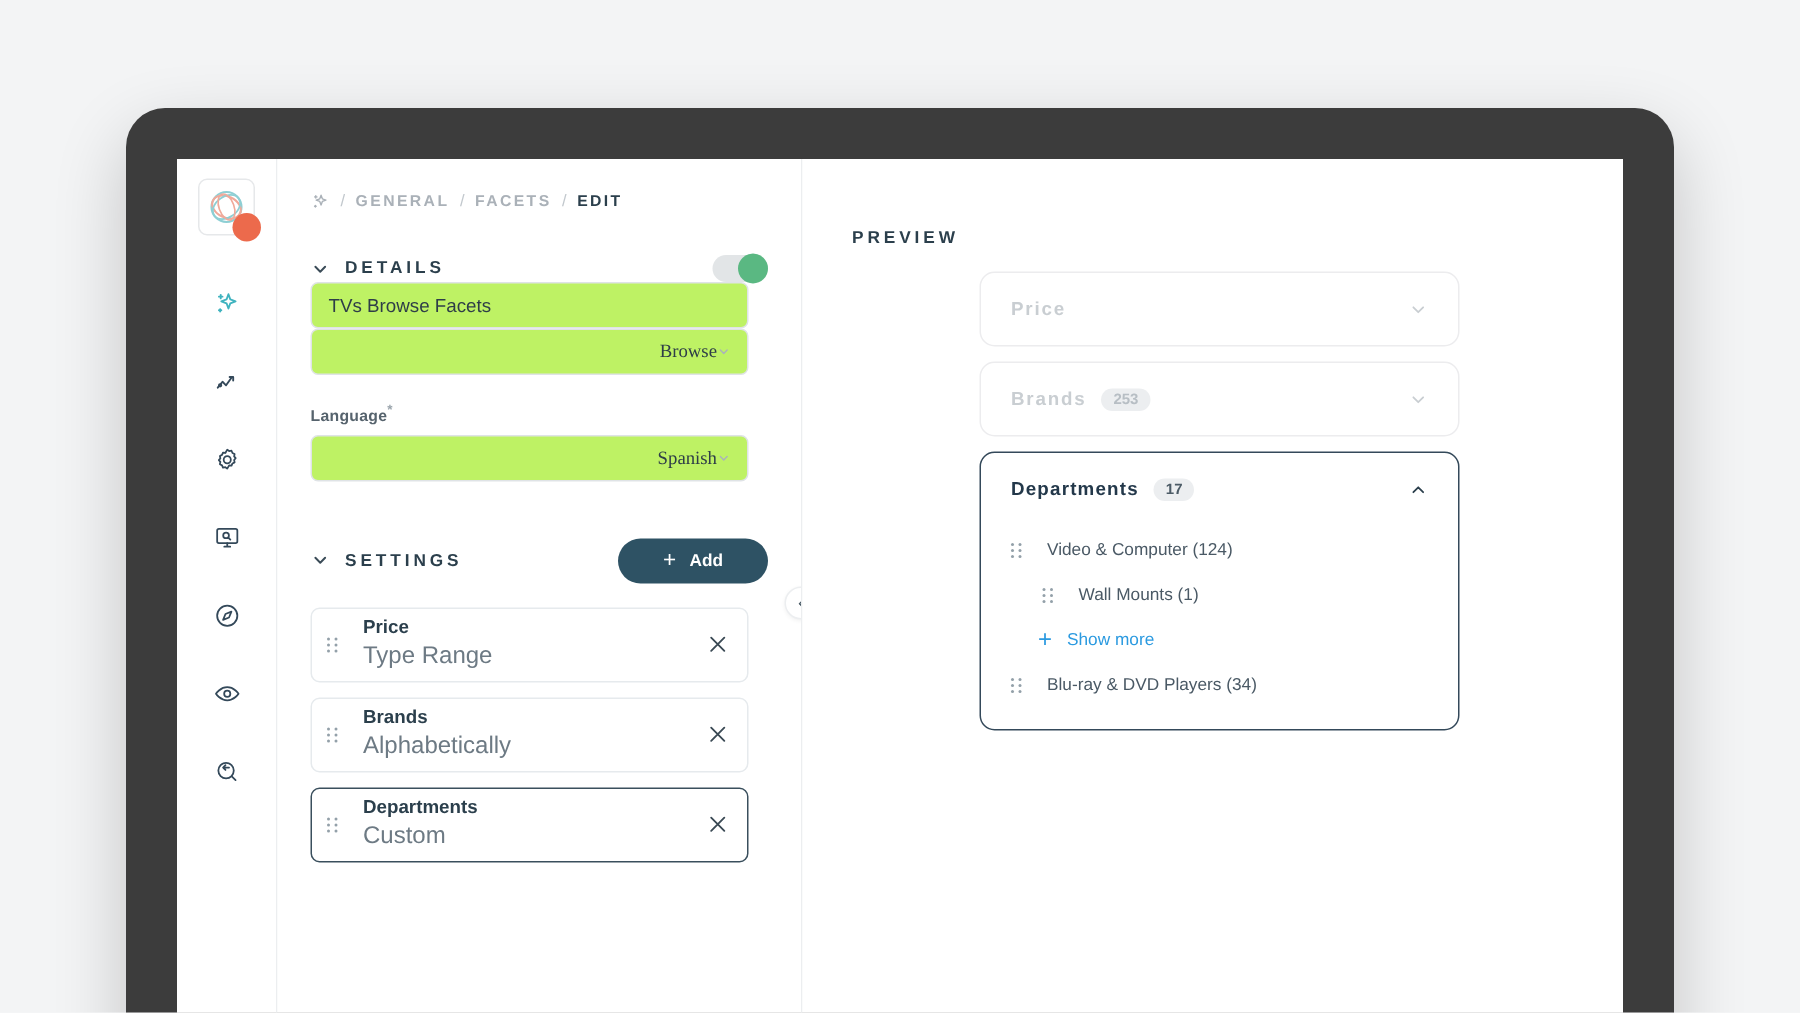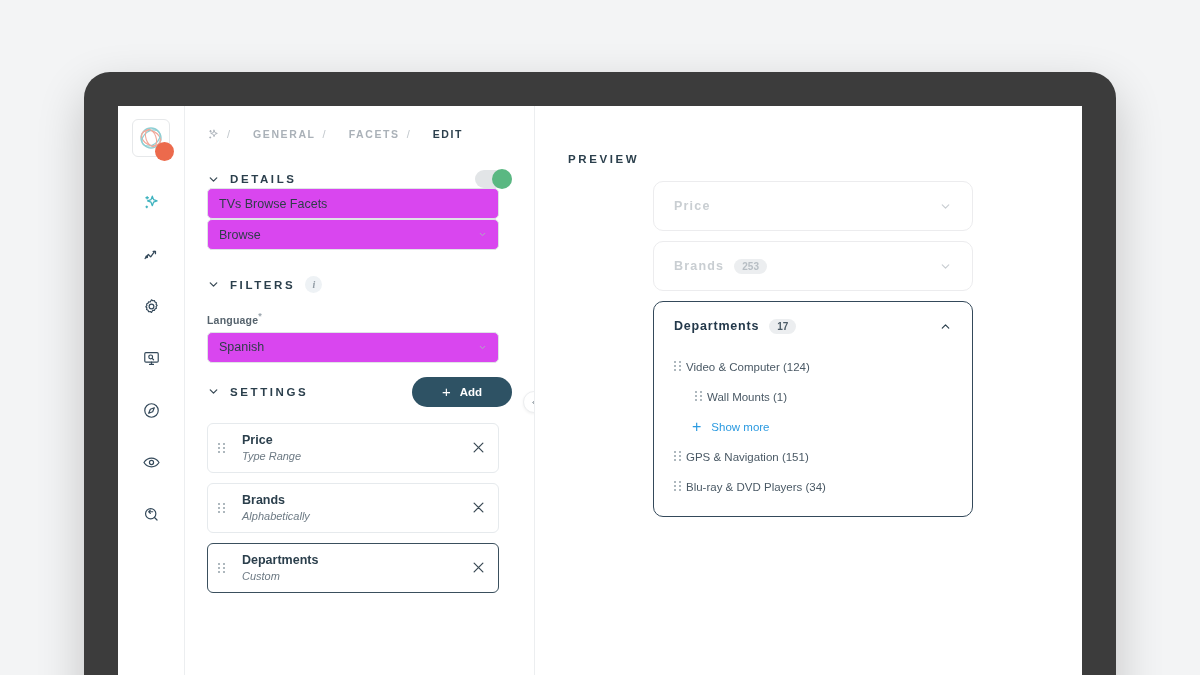--- a/index.html
+++ b/index.html
@@ -68,21 +68,21 @@
     border-right: 1px solid #eceef0;
     position: relative;
     background: #fff;
     overflow: hidden;
   }
 
   
   .crumbs { display: flex; align-items: center; gap: 7px; height: 20px; }
   .crumbs .sep { color: #c2c8cd; font-size: 11px; }
   .crumb {
-    font-size: 10.5px; letter-spacing: 1.6px; color: #aab1b8; font-weight: 600; margin-left: 16px;
+    font-size: 10.5px; letter-spacing: 1.6px; color: #aab1b8; font-weight: 600;
   }
   .crumb.active { color: #2b3f4c; font-weight: 700; }
 
   
   .sec {
     display: flex; align-items: center; gap: 10px;
     margin-top: 26px;
   }
   .sec .chev { color: #3a4b57; }
   .sec-title {
@@ -110,27 +110,27 @@
 
   
   .field-label {
     margin-top: 18px; margin-bottom: 6px;
     font-size: 10.5px; font-weight: 700; color: #56636d; letter-spacing: .2px;
   }
   .field-label .req { color: #9aa4ac; font-size: 9px; vertical-align: super; }
   .input, .select {
     width: 292px; height: 31px;
     border: 1px solid #dfe3e6; border-radius: 5px;
-    background: #d946ef;
+    background: #bef264;
     display: flex; align-items: center;
     padding: 0 11px;
     font-size: 12.5px; color: #2e3d48;
     cursor: text;
   }
-  .select { cursor: pointer; justify-content: space-between; }
+  .select { cursor: pointer; justify-content: flex-end; font-family: Liberation Serif, serif; }
   .select .caret { color: #aab3ba; font-size: 8px; }
 
   
   .add-btn {
     margin-left: auto;
     display: flex; align-items: center; justify-content: center; gap: 9px;
     width: 100px; height: 30px;
     border-radius: 16px;
     background: #2e5264; color: #fff;
     font-size: 11.5px; font-weight: 700;
@@ -147,21 +147,21 @@
     display: flex; align-items: center;
     padding: 0 12px 0 10px;
     cursor: pointer;
   }
   .card.selected { border: 1.5px solid #3a4f5d; }
   .grip { width: 12px; display: flex; flex-direction: column; gap: 2px; cursor: grab; }
   .grip .r { display: flex; gap: 3px; }
   .grip i { width: 2px; height: 2px; border-radius: 50%; background: #93a0a9; display: block; }
   .card-text { margin-left: 12px; }
   .card-title { font-size: 12.5px; font-weight: 700; color: #2b3f4c; line-height: 1.35; }
-  .card-sub { font-size: 11px; color: #6d7a84; line-height: 1.35; font-style: italic; }
+  .card-sub { font-size: 16px; color: #6d7a84; line-height: 1.35; }
   .card-x { margin-left: auto; color: #3b4a55; cursor: pointer; }
 
   
   .collapse {
     position: absolute; right: -11px; top: 285px;
     width: 22px; height: 22px; border-radius: 50%;
     background: #fff; border: 1px solid #eceef0;
     display: flex; align-items: center; justify-content: center;
     color: #4a5b66; cursor: pointer; z-index: 5;
     box-shadow: 0 1px 3px rgba(0,0,0,.06);
@@ -193,21 +193,21 @@
     background: #eceef0; color: #b7bec4;
     border-radius: 9px; padding: 2px 8px;
     font-size: 10px; font-weight: 700;
   }
   .facet.open .count { color: #4c5b66; }
   .facet-head .chev { margin-left: auto; color: #c9ced2; }
   .facet.open .facet-head .chev { color: #2b3f4c; }
 
   .facet-body { padding: 2px 0 14px 0; }
   .dept {
-    display: flex; align-items: flex-start; 
+    display: flex; align-items: center; gap: 12px;
     padding: 9px 20px; cursor: pointer;
   }
   .dept.child { padding-left: 41px; }
   .dept-label { font-size: 11.5px; color: #4a5965; }
   .showmore {
     display: flex; align-items: center; gap: 10px;
     padding: 7px 20px 7px 38px; cursor: pointer;
   }
   .showmore .plus { color: #2b9ae0; font-size: 16px; line-height: 1; font-weight: 300; }
   .showmore span.lbl { color: #2b9ae0; font-size: 11.5px; }
@@ -312,39 +312,32 @@
 
           <div class="input" placeholder="Name">TVs Browse Facets</div>
 
           <div class="select">
             <span>Browse</span>
             <svg class="caret" width="9" height="9" viewBox="0 0 24 24" fill="none" stroke="#aab3ba" stroke-width="2.6" stroke-linecap="round" stroke-linejoin="round">
                 <path d="M6 9l6 6 6-6"></path>
               </svg>
           </div>
 
-          <div class="sec">
-            <svg class="chev" width="13" height="13" viewBox="0 0 24 24" fill="none" stroke="currentColor" stroke-width="2.4" stroke-linecap="round" stroke-linejoin="round">
-                <path d="M6 9l6 6 6-6"></path>
-              </svg>
-            <span class="sec-title">FILTERS</span>
-            <span class="info-badge">i</span>
-          </div>
 
           <div class="field-label">
             <span>Language</span><span class="req">*</span>
           </div>
           <div class="select">
             <span>Spanish</span>
             <svg class="caret" width="9" height="9" viewBox="0 0 24 24" fill="none" stroke="#aab3ba" stroke-width="2.6" stroke-linecap="round" stroke-linejoin="round">
                 <path d="M6 9l6 6 6-6"></path>
               </svg>
           </div>
 
-          <div class="sec" style="margin-top:14px">
+          <div class="sec" style="margin-top:38px">
             <svg class="chev" width="13" height="13" viewBox="0 0 24 24" fill="none" stroke="currentColor" stroke-width="2.4" stroke-linecap="round" stroke-linejoin="round">
                 <path d="M6 9l6 6 6-6"></path>
               </svg>
             <span class="sec-title">SETTINGS</span>
             <div class="add-btn">
               <span class="plus">+</span>
               <span>Add</span>
             </div>
           </div>
 
@@ -511,37 +504,20 @@
                       </span>
                       <span class="r">
                         <i></i>
                         <i></i>
                       </span>
                       <span class="r">
                         <i></i>
                         <i></i>
                       </span>
                     </span>
-                  <span class="dept-label">GPS &amp; Navigation (151)</span>
-                </div>
-                <div class="dept">
-                  <span class="grip">
-                      <span class="r">
-                        <i></i>
-                        <i></i>
-                      </span>
-                      <span class="r">
-                        <i></i>
-                        <i></i>
-                      </span>
-                      <span class="r">
-                        <i></i>
-                        <i></i>
-                      </span>
-                    </span>
                   <span class="dept-label">Blu-ray &amp; DVD Players (34)</span>
                 </div>
               </div>
             </div>
 
           </div>
         </div>
 
       </div>
     </div>

